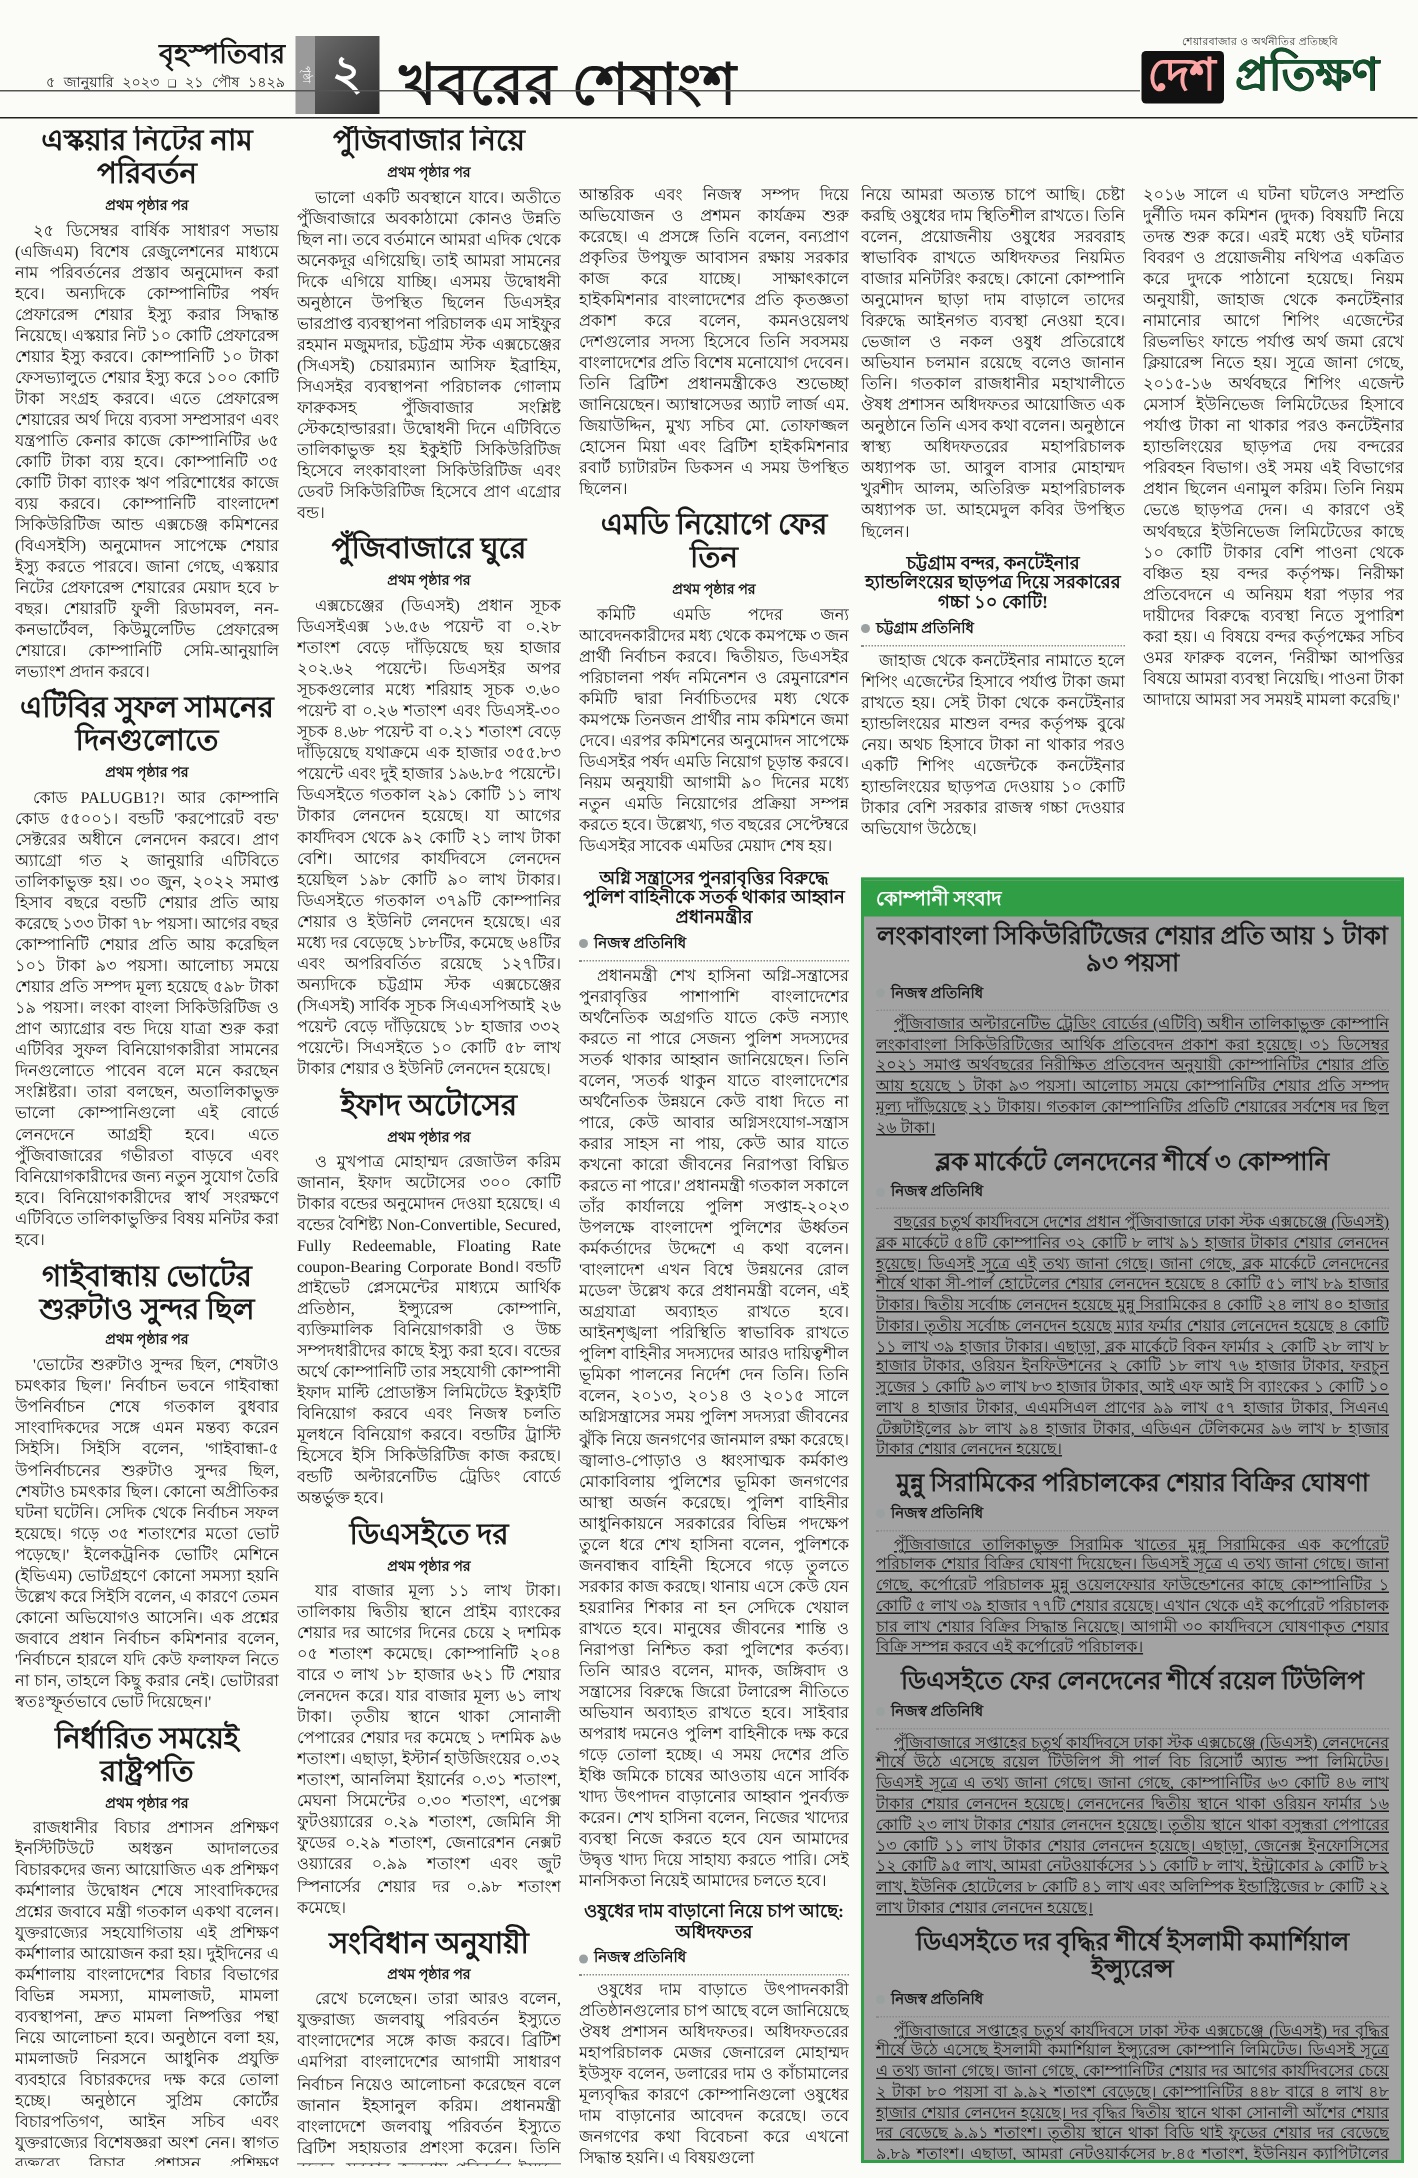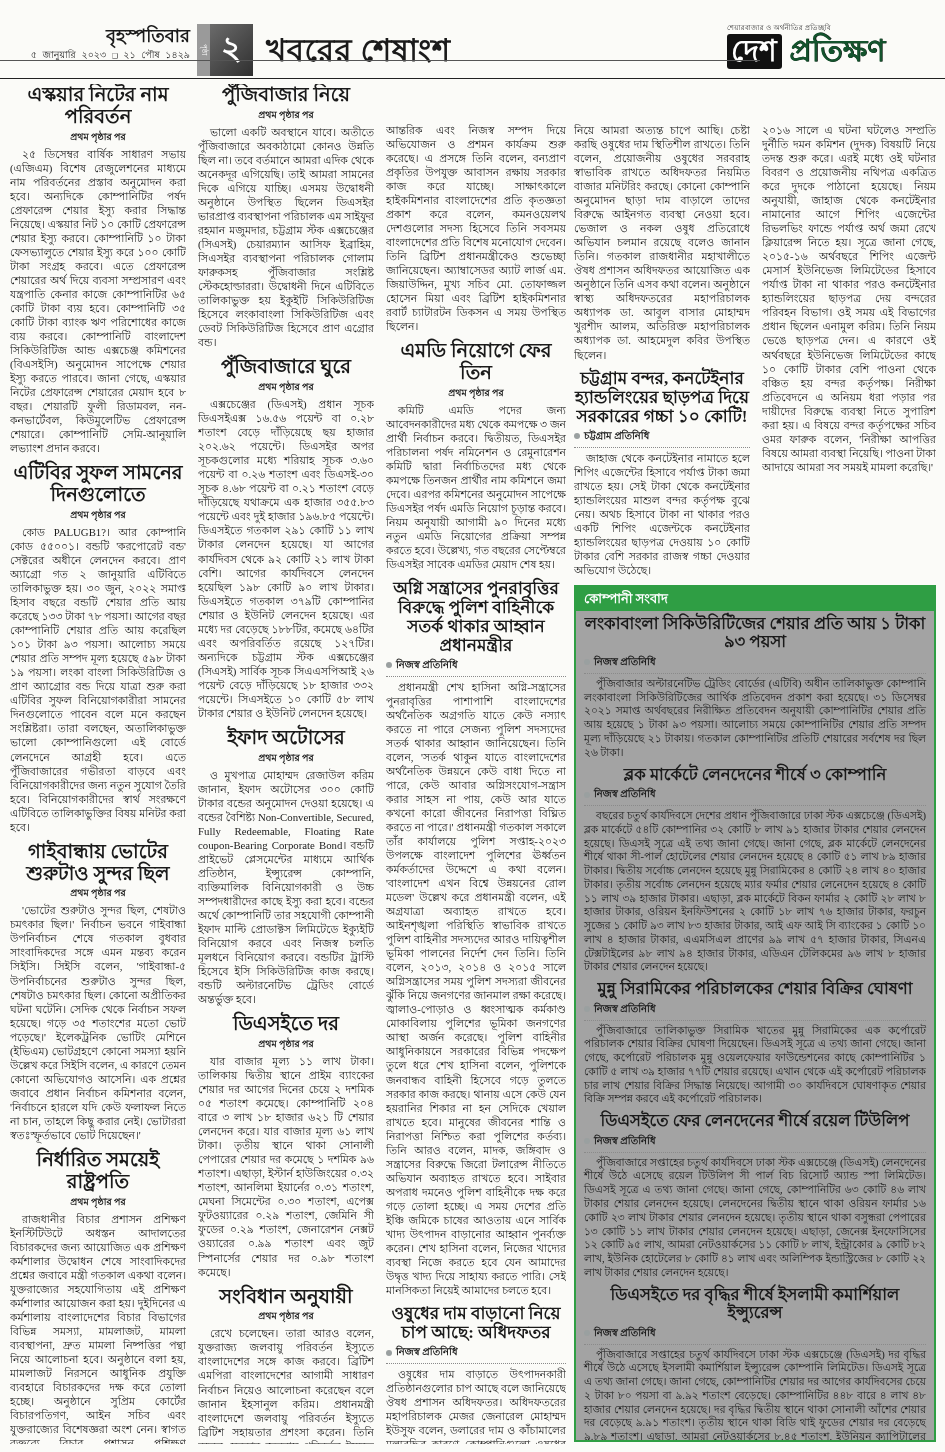--- a/index.html
+++ b/index.html
@@ -15,48 +15,48 @@
   .mast-rule { position:absolute; left:0; top:78px; width:945px; border-top:1.5px solid #222; }
   .mast-rule2 { position:absolute; left:0; top:60px; width:760px; border-top:1px solid #555; }
   .dateblock { position:absolute; left:18px; top:26px; width:172px; text-align:right; }
   .weekday { font-size:18px; font-weight:bold; line-height:1.2; }
   .dateline { font-size:9.5px; color:#222;font-family:Liberation Mono, monospace; }
   .pagebox { position:absolute; left:197px; top:24px; width:56px; height:52px; display:flex; }
   .pagebox .strip { width:13px; background:#9a9a9a; color:#fff; font-size:7px;
     writing-mode:vertical-rl; text-align:center; line-height:13px; }
   .pagebox .num { flex:1; background:linear-gradient(135deg,#6b6b6b,#2f2f2f);
     color:#fff; font-size:32px; font-weight:bold; display:flex; align-items:center; justify-content:center; }
-  .section-title { position:absolute; left:266px; top:26px; font-size:31px; font-weight:bold; letter-spacing:.5px; }
-  .logoblock { position:absolute; right:28px; top:22px; width:190px; }
+  .section-title { position:absolute; left:266px; top:26px; font-size:38px; font-weight:bold; letter-spacing:.5px; }
+  .logoblock { position:absolute; right:10px; top:22px; width:190px; text-align:center; }
   .logo-tag { font-size:7px; color:#333; letter-spacing:.3px; margin-bottom:1px; }
   .logo-main { font-size:30px; font-weight:bold; line-height:1.05; white-space:nowrap; }
-  .logo-main .w1 { background:#111; color:#ffffff; padding:0 5px 2px 4px; border-radius:3px; }
+  .logo-main .w1 { background:#111; color:#fca5a5; padding:0 5px 2px 4px; border-radius:3px; }
   .logo-main .w2 { color:#14532d; text-shadow:0.6px 0 #0d0d0d; }
   
   .col { position:absolute; top:84px; width:176px; height:1360px; overflow:hidden; }
   #col1{left:10px;} #col2{left:198px;} #col3{left:386px; width:180px;}
   #col4{left:574px; height:497px;} #col5{left:762px; width:174px; height:497px;}
   .article { margin-bottom:7px; }
   .head { font-size:19.5px; font-weight:bold; text-align:center; line-height:1.12; margin-bottom:2px; }
-  .head.md { font-size:17px; }
+  .head.md { font-size:12px; }
   .kicker { font-size:9.5px; font-weight:bold; text-align:center; margin-bottom:2px; }
   .byline { font-size:10px; font-weight:bold; display:flex; align-items:center; gap:4px;
     border-bottom:1px dotted #8a8a8a; padding-bottom:2px; margin-bottom:3px; }
   .byline .dot { width:6px; height:6px; border-radius:50%; background:#9aa0a0; display:inline-block; }
   .bt { font-size:10.8px; line-height:1.3; text-align:justify; text-indent:12px; }
   .bt.noindent { text-indent:0;margin-top:39px; }
   
   .cbox { position:absolute; left:574px; top:585px; width:362px; height:857px;
     border:2px solid #2f9e44; background:#a3a3a3; overflow:hidden; }
   .cbox-bar { height:24px; background:#2f9e44; color:#fff; display:flex; align-items:center; }
   .cbox-bar span { font-size:13px; font-weight:bold; padding-left:8px; }
   .cbox-body { padding:4px 8px 0 8px; }
   .citem { margin-bottom:6px; }
   .citem .head { font-size:16.5px;text-align:center; }
-  .citem .bt { font-size:10.6px; }
+  .citem .bt { font-size:10.6px;text-decoration:underline; }
 </style>
 </head>
 <body>
 
 <div class="masthead">
   <div class="dateblock">
     <div class="weekday">বৃহস্পতিবার</div>
     <div class="dateline">৫ জানুয়ারি ২০২৩ ❑ ২১ পৌষ ১৪২৯</div>
   </div>
   <div class="pagebox">

